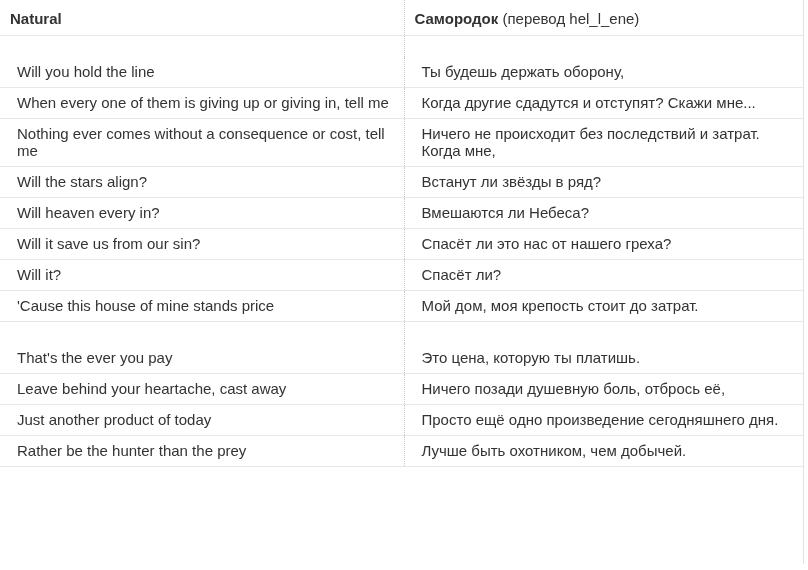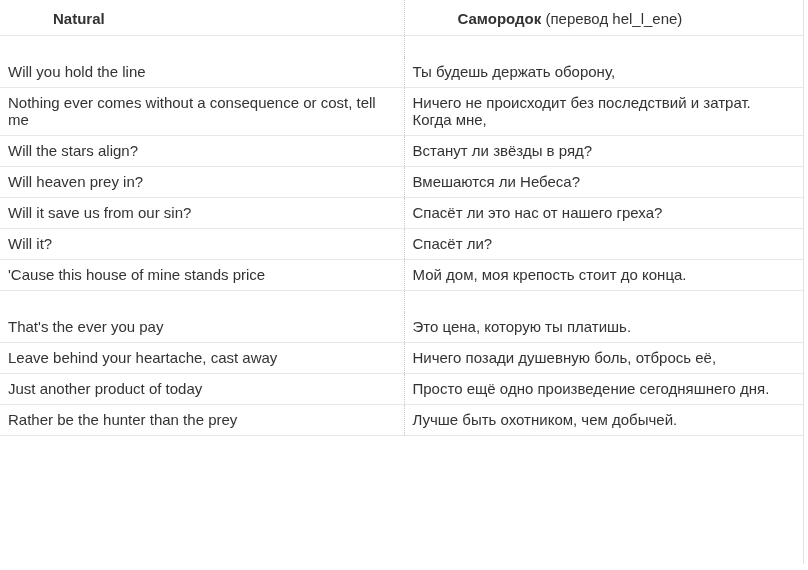--- a/index.html
+++ b/index.html
@@ -32,23 +32,23 @@
     text-align: left;
     vertical-align: top;
     font-weight: normal;
   }
   thead th {
     padding: 10px 10px 8px 10px;
     line-height: 17px;
     border-bottom: 1px solid var(--row-border, #e8e8e8);
     font-size: 15px;
   }
-  .b { font-weight: bold; margin-left: 43px; }
+  .b { font-weight: bold; }
   tbody td {
-    padding: 6px 10px 7px 8px;
+    padding: 6px 10px 7px 17px;
     line-height: 17px;
   }
   tr.lrow td {
     border-bottom: 1px solid var(--row-border, #e8e8e8);
   }
   th.ru, td.ru {
     border-left: 1px dotted var(--divider, #c8c8c8);
   }
   tr.spacer td {
     height: 21px;
@@ -86,42 +86,46 @@
     <tbody id="tbody">
         <tr class="spacer">
           <td class="en"></td>
           <td class="ru"></td>
         </tr>
         <tr class="lrow">
           <td class="en">Will you hold the line</td>
           <td class="ru">Ты будешь держать оборону,</td>
         </tr>
         <tr class="lrow">
+          <td class="en">When every one of them is giving up or giving in, tell me</td>
+          <td class="ru">Когда другие сдадутся и отступят? Скажи мне...</td>
+        </tr>
+        <tr class="lrow">
           <td class="en">Nothing ever comes without a consequence or cost, tell me</td>
           <td class="ru">Ничего не происходит без последствий и затрат. Когда мне,</td>
         </tr>
         <tr class="lrow">
           <td class="en">Will the stars align?</td>
           <td class="ru">Встанут ли звёзды в ряд?</td>
         </tr>
         <tr class="lrow">
-          <td class="en">Will heaven prey in?</td>
+          <td class="en">Will heaven every in?</td>
           <td class="ru">Вмешаются ли Небеса?</td>
         </tr>
         <tr class="lrow">
           <td class="en">Will it save us from our sin?</td>
           <td class="ru">Спасёт ли это нас от нашего греха?</td>
         </tr>
         <tr class="lrow">
           <td class="en">Will it?</td>
           <td class="ru">Спасёт ли?</td>
         </tr>
         <tr class="lrow">
           <td class="en">'Cause this house of mine stands price</td>
-          <td class="ru">Мой дом, моя крепость стоит до конца.</td>
+          <td class="ru">Мой дом, моя крепость стоит до затрат.</td>
         </tr>
         <tr class="spacer">
           <td class="en"></td>
           <td class="ru"></td>
         </tr>
         <tr class="lrow">
           <td class="en">That's the ever you pay</td>
           <td class="ru">Это цена, которую ты платишь.</td>
         </tr>
         <tr class="lrow">

